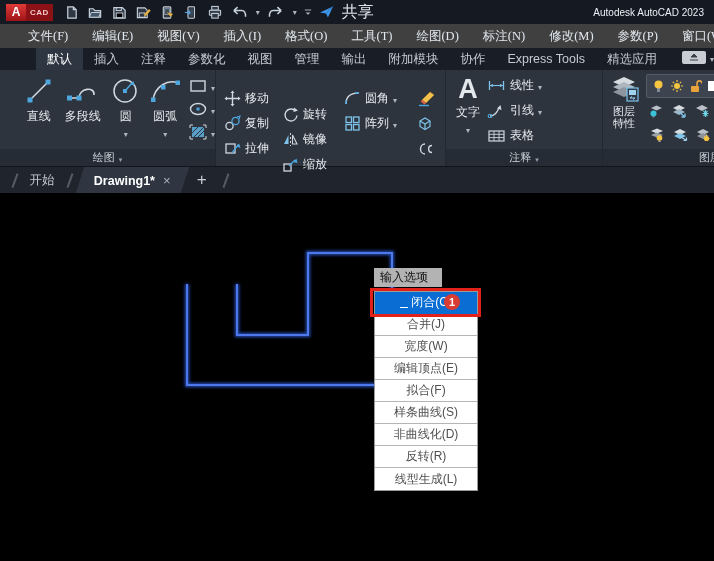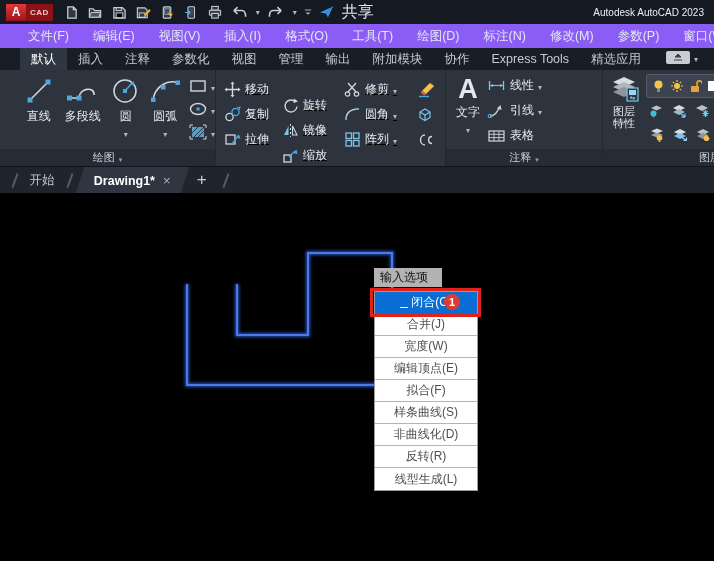--- a/index.html
+++ b/index.html
@@ -15,25 +15,25 @@
   .logo-cad{height:17px;background:#8a1216;color:#f3c9c9;font-weight:bold;font-size:8px;
           display:flex;align-items:center;padding:0 4px;letter-spacing:.5px;}
   .qat-btn{width:19px;height:18px;display:flex;align-items:center;justify-content:center;flex:none;}
   .chev::after{content:"▾";font-size:8px;color:#aeb6bf;}
   .qat-chev{width:8px;display:flex;align-items:center;justify-content:center;}
   .share-label{color:#dfe6ee;font-size:16px;margin-left:1px;}
   .app-title{margin-left:auto;color:#eaf0f6;font-size:10px;padding-right:4px;white-space:nowrap;}
   .ico{display:block;}
 
   
-  .menubar{height:24px;background:#8b5cf6;display:flex;align-items:center;padding-left:16px;}
+  .menubar{height:24px;background:#404040;display:flex;align-items:center;padding-left:16px;font-family:Liberation Serif, serif;}
   .menu-item{color:#e2e8ef;font-size:12.5px;padding:0 12px;line-height:24px;white-space:nowrap;}
 
   
-  .ribbontabs{height:22px;background:#191e26;display:flex;align-items:flex-end;padding-left:20px;}
+  .ribbontabs{height:22px;background:#191e26;display:flex;align-items:flex-end;padding-left:6px;justify-content:flex-end;}
   .rtab{color:#c4cbd4;font-size:12.5px;padding:0 11px;line-height:22px;white-space:nowrap;}
   .rtab.active{background:#2e3642;color:#fff;}
   .ribbon-min{margin-left:14px;margin-bottom:4px;display:flex;align-items:center;gap:4px;}
   .ribbon-min .box{width:24px;height:13px;background:#c9cdd3;border-radius:2px;
        display:flex;align-items:center;justify-content:center;}
 
   
   .ribbon{height:96px;background:#2e343e;display:flex;border-bottom:1px solid #10141b;}
   .panel{position:relative;display:flex;flex-direction:column;border-right:1px solid #222831;}
   .panel-body{flex:1;display:flex;align-items:flex-start;}
@@ -42,21 +42,21 @@
   .panel-label .chev::after{font-size:7px;color:#97a0aa;}
   .bigtool{display:flex;flex-direction:column;align-items:center;padding-top:4px;}
   .bigtool .lbl{color:#e7ebf0;font-size:12px;line-height:14px;margin-top:1px;white-space:nowrap;}
   .rowtool{display:flex;align-items:center;gap:4px;height:25px;color:#e7ebf0;font-size:12px;white-space:nowrap;}
   .smallcol{display:flex;flex-direction:column;justify-content:flex-start;gap:3px;padding-top:6px;}
   .smalltool{display:flex;align-items:center;gap:3px;height:20px;}
 
   .p-draw{width:215px;}
   .p-draw .panel-body{padding-left:21px;gap:4px;}
   .p-modify{width:229px;}
-  .p-modify .panel-body{padding-left:8px;padding-top:7px;text-decoration:underline;}
+  .p-modify .panel-body{padding-left:8px;padding-top:16px;}
   .p-annot{width:156px;}
   .p-annot .panel-body{padding-left:5px;gap:2px;}
   .p-layers{flex:1;min-width:0;overflow:hidden;border-right:none;}
   .col{display:flex;flex-direction:column;}
   .text-A{font-size:27px;font-weight:bold;color:#e3e8ed;line-height:30px;}
   .twoline{width:26px;text-align:center;color:#e7ebf0;font-size:11px;line-height:12px;
        word-break:break-all;margin-top:1px;}
   .lay-row1{background:#3d4450;border:1px solid #525b68;border-radius:2px;height:22px;
        display:flex;align-items:center;gap:5px;padding:0 5px;margin-top:4px;}
   .lay-row{display:flex;gap:7px;align-items:center;height:24px;padding-left:3px;}
@@ -330,29 +330,20 @@
                 <rect x="2" y="8" width="7" height="7" fill="none" stroke="#cfd7df" stroke-width="1.3"></rect>
                 <path d="M7 10 L13 4" stroke="#4da6dd" stroke-width="1.3"></path>
                 <path d="M14.5 2.5 L15.5 7 L11 6 Z" fill="#4da6dd"></path>
               </svg>
             <span>缩放</span>
           </div>
         </div>
         <div class="col" style="width:72px;">
           <div class="rowtool">
             <svg width="17" height="17" viewBox="0 0 17 17">
-                <path d="M4 2 L12 11 M12 2 L4 11" stroke="#cfd7df" stroke-width="1.3"></path>
-                <circle cx="3.5" cy="13" r="2.2" fill="none" stroke="#cfd7df" stroke-width="1.2"></circle>
-                <circle cx="12.5" cy="13" r="2.2" fill="none" stroke="#cfd7df" stroke-width="1.2"></circle>
-              </svg>
-            <span>修剪</span>
-            <span class="chev"></span>
-          </div>
-          <div class="rowtool">
-            <svg width="17" height="17" viewBox="0 0 17 17">
                 <path d="M2 14 C2 6 7 3 15 3" fill="none" stroke="#cfd7df" stroke-width="1.4"></path>
                 <path d="M2 14 V10 M11 3 H15" stroke="#4da6dd" stroke-width="1.4"></path>
               </svg>
             <span>圆角</span>
             <span class="chev"></span>
           </div>
           <div class="rowtool">
             <svg width="17" height="17" viewBox="0 0 17 17">
                 <rect x="2" y="2" width="5.5" height="5.5" fill="none" stroke="#7fc3ea" stroke-width="1.3"></rect>
                 <rect x="9.5" y="2" width="5.5" height="5.5" fill="none" stroke="#7fc3ea" stroke-width="1.3"></rect>

